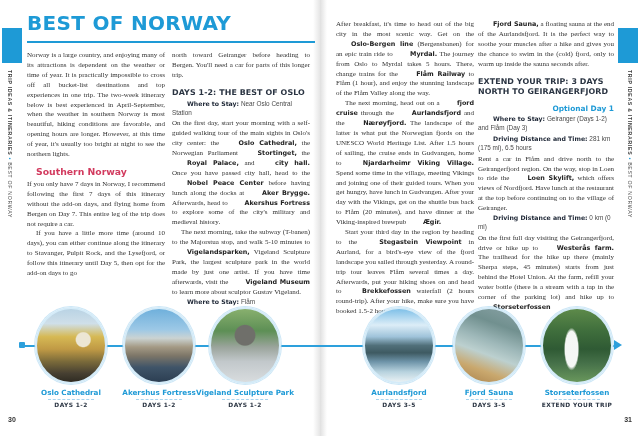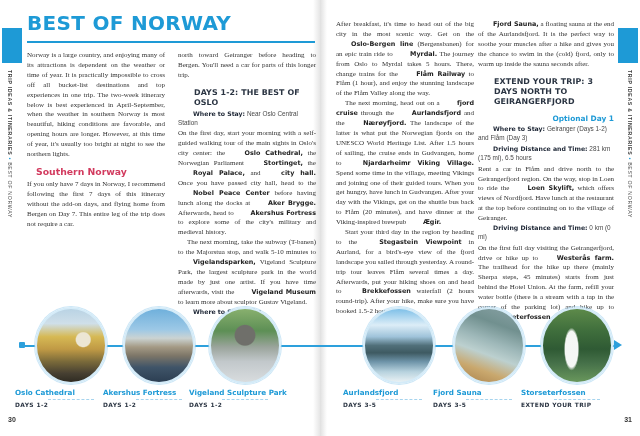--- a/index.html
+++ b/index.html
@@ -25,43 +25,43 @@
   .pagenum.pl { left:8px; } .pagenum.pr { right:8px; }
 
   
   .title { position:absolute; left:27px; top:11px; font-family:"DejaVu Sans", sans-serif; font-weight:bold;
     font-size:20px; letter-spacing:0.3px; color:#1e9ad6; }
   .rule { position:absolute; left:27px; top:41px; width:288px; height:2px; background:#1e9ad6; }
 
   
   .col { position:absolute; text-align:justify; font-size:7px; line-height:9.9px; color:#313131; }
   #lcol1 { left:27px;  top:51px; width:138px; }
-  #lcol2 { left:178px; top:51px; width:138px; }
+  #lcol2 { left:172px; top:51px; width:138px; }
   #rcol1 { left:336px; top:20px; width:138px; }
   #rcol2 { left:478px; top:20px; width:136px; }
   .col p.ind { text-indent:9px; }
   .col b { font-family:"DejaVu Sans", sans-serif; font-weight:bold; font-size:6.4px; color:#222;margin-left:15px; }
 
   .h-red { font-family:"DejaVu Sans", sans-serif; font-weight:bold; font-size:9.3px; color:#d23a5e;
     margin:7px 9px 3px; text-align:left; }
   .h-sec { font-family:"DejaVu Sans", sans-serif; font-weight:bold; font-size:7.9px; line-height:10px;
-    color:#2a3442; margin:7px 16px 2px; text-align:left; letter-spacing:0.1px; }
+    color:#2a3442; margin:7px 0 2px; text-align:left; letter-spacing:0.1px; }
   .h-opt { font-family:"DejaVu Sans", sans-serif; font-weight:bold; font-size:7.4px; color:#1e9ad6;
     margin:7px 0 2px; text-align:right; }
   .meta { font-family:"Liberation Sans", sans-serif; font-size:6.4px; line-height:8.8px; color:#4a4a4a;
     text-align:left; margin-bottom:2px; }
   .meta b { font-family:"DejaVu Sans", sans-serif; font-size:6.2px; color:#1d2635; }
 
   
   .tl-line { position:absolute; left:24px; top:345px; width:592px; height:2px; background:#2da0dc; }
   .tl-dot { position:absolute; left:19px; top:342px; width:6px; height:6px; background:#2da0dc; border-radius:1px; }
   .tl-arrow { position:absolute; left:614px; top:340px; width:0; height:0;
     border-left:8px solid #2da0dc; border-top:5px solid transparent; border-bottom:5px solid transparent; }
 
-  .tl-item { position:absolute; top:307px; width:112px; }
+  .tl-item { position:absolute; top:307px; width:112px; text-align:center; }
   .tl-photo { width:72px; height:77px; border-radius:50%; margin:0 auto;
     border:2px solid #d4ebf8; box-shadow:0 0 0 1px rgba(160,210,238,0.55); }
   .tl-name { margin-top:4px; font-family:"DejaVu Sans", sans-serif; font-weight:bold; font-size:7.2px; color:#1e9ad6; }
   .tl-dash { width:46px; margin:2px auto 2px; border-top:1px dashed #a6d4ee; height:0; }
   .tl-days { font-family:"DejaVu Sans", sans-serif; font-weight:bold; font-size:5.9px; letter-spacing:0.4px; color:#2a3442; }
 
   .ph0 { background:
     radial-gradient(circle at 68% 42%, #ece6d4 0 11%, rgba(0,0,0,0) 13%),
     linear-gradient(180deg,#b9d3e4 0%,#cfdfe9 20%,#d6b954 38%,#c09a45 55%,#7a6a3a 72%,#474032 88%,#2f2b22 100%); }
   .ph1 { background:
@@ -104,20 +104,21 @@
 
   <div class="gutter"></div>
 
   <h1 class="title">BEST OF NORWAY</h1>
   <div class="rule"></div>
 
   <div class="col" id="lcol1">
     <p>Norway is a large country, and enjoying many of its attractions is dependent on the weather or time of year. It is practically impossible to cross off all bucket-list destinations and top experiences in one trip. The two-week itinerary below is best experienced in April-September, when the weather in southern Norway is most beautiful, hiking conditions are favorable, and opening hours are longer. However, at this time of year, it's usually too bright at night to see the northern lights.</p>
     <h2 class="h-red">Southern Norway</h2>
     <p>If you only have 7 days in Norway, I recommend following the first 7 days of this itinerary without the add-on days, and flying home from Bergen on Day 7. This entire leg of the trip does not require a car.</p>
+    <p class="ind">If you have a little more time (around 10 days), you can either continue along the itinerary to Stavanger, Pulpit Rock, and the Lysefjord, or follow this itinerary until Day 5, then opt for the add-on days to go</p>
   </div>
 
   <div class="col" id="lcol2">
     <p>north toward Geiranger before heading to Bergen. You'll need a car for parts of this longer trip.</p>
     <h3 class="h-sec">DAYS 1-2: THE BEST OF OSLO</h3>
     <p class="meta"><b>Where to Stay:</b><span> Near Oslo Central Station</span></p>
     <p><span>On the first day, start your morning with a self-guided walking tour of the main sights in Oslo's city center: the </span><b>Oslo Cathedral,</b><span> the Norwegian Parliament </span><b>Stortinget,</b><span> the </span><b>Royal Palace,</b><span> and </span><b>city hall.</b><span> Once you have passed city hall, head to the </span><b>Nobel Peace Center</b><span> before having lunch along the docks at </span><b>Aker Brygge.</b><span> Afterwards, head to </span><b>Akershus Fortress</b><span> to explore some of the city's military and medieval history.</span></p>
     <p class="ind"><span>The next morning, take the subway (T-banen) to the Majorstua stop, and walk 5-10 minutes to </span><b>Vigelandsparken,</b><span> Vigeland Sculpture Park, the largest sculpture park in the world made by just one artist. If you have time afterwards, visit the </span><b>Vigeland Museum</b><span> to learn more about sculptor Gustav Vigeland.</span></p>
     <p class="meta"><b>Where to Stay:</b><span> Flåm</span></p>
   </div>

